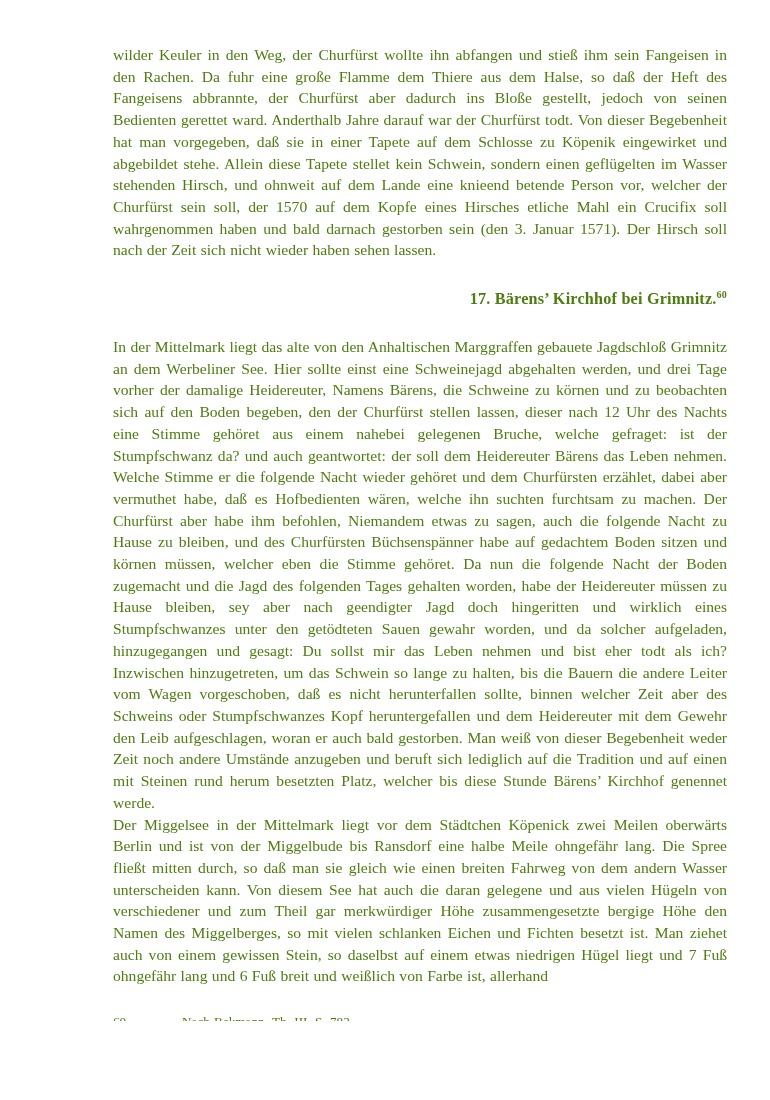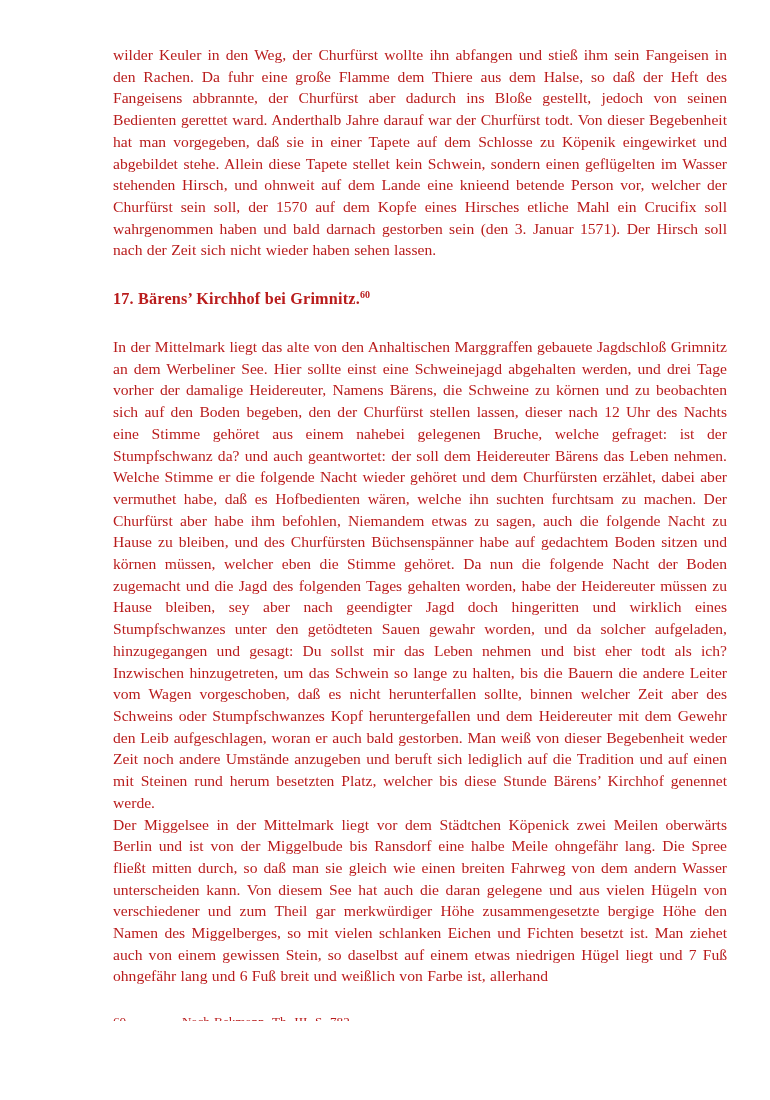--- a/index.html
+++ b/index.html
@@ -4,40 +4,40 @@
 <style>
   * { margin: 0; padding: 0; box-sizing: border-box; }
   html, body {
     background: #ffffff;
   }
   .page {
     position: relative;
     width: 770px;
     height: 1021px;
     background: #ffffff;
-    color: #b91c1c;
+    color: #4d7c0f;
     font-family: "Liberation Serif", "DejaVu Serif", serif;
     overflow: hidden;
   }
   .text-block {
     position: absolute;
     left: 113px;
     top: 44px;
     width: 614px;
   }
   .body-para {
     font-size: 15.6px;
     line-height: 21.7px;
     text-align: justify;
     hyphens: auto;
     -webkit-hyphens: auto;
     word-spacing: 0.5px;
   }
   .section-heading {
-    text-align: left;
+    text-align: right;
     font-weight: bold;
     font-size: 16.2px;
     margin-top: 29px;
     margin-bottom: 27px;
     letter-spacing: 0.2px;
   }
   .fn-ref {
     font-size: 10px;
     font-weight: bold;
     vertical-align: super;

